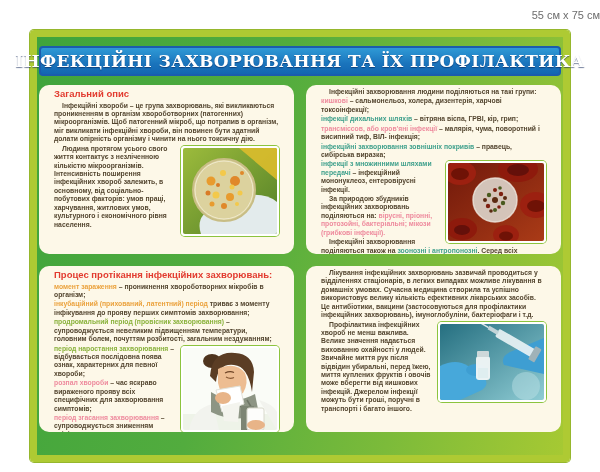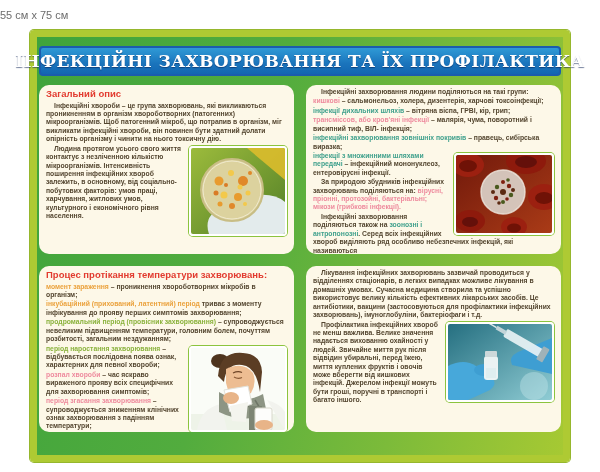--- a/index.html
+++ b/index.html
@@ -1,32 +1,32 @@
 <!DOCTYPE html>
 <html><head>
 <meta charset="utf-8">
 <style>
   html,body { margin:0; padding:0; background:#ffffff; }
   .page { position:relative; width:600px; height:472px; background:#ffffff; overflow:hidden;
           font-family:"Liberation Sans", sans-serif; }
-  .size-label { position:absolute; top:9px; left:0; right:0; text-align:left;
+  .size-label { position:absolute; top:9px; left:0; right:0; text-align:right;
                 font-size:11px; color:#6d6d6d; }
   .poster { position:absolute; left:30px; top:30px; width:540px; height:432px; box-sizing:border-box;
             border:7px solid #aeca33; border-radius:4px; box-shadow:0 0 0 1px #96b72d;
             background:linear-gradient(105deg,#3fa43c 0%,#52ac3e 40%,#7cbb3a 72%,#a6c933 100%); }
   .banner { position:absolute; left:2px; right:2px; top:9px; height:30px; box-sizing:border-box;
             border:2px solid #1b5cad; border-radius:4px;
             background:linear-gradient(180deg,#2f9ad6 0%,#1a74bc 60%,#1366b1 100%);
             display:flex; align-items:center; justify-content:center; }
   .banner h1 { margin:16px; font-family:"DejaVu Serif", serif; font-size:17px; font-weight:bold;
                color:#ffffff; letter-spacing:0.4px; white-space:nowrap;
                text-shadow:0 1px 1px rgba(8,30,80,0.55); }
   .grid { position:absolute; left:2px; right:2px; top:48px; height:347px;
           display:grid; grid-template-columns:1fr 1fr; grid-template-rows:169px 1fr; gap:12px; }
-  .panel { background:#fdf8e8; border-radius:10px; padding:3px 7px; box-sizing:border-box; overflow:hidden; }
+  .panel { background:#fdf8e8; border-radius:10px; padding:3px 15px; box-sizing:border-box; overflow:hidden; }
   .panel h2 { margin:1px 0 2px; font-size:9.5px; line-height:1.12; color:#e23b2f; font-weight:bold; }
   .txt { font-size:6.8px; line-height:1.24; color:#53452f; font-weight:bold; }
   .txt p { margin:0 0 1px; }
   .ind { text-indent:8px; }
   .post::after { content:""; display:block; clear:both; }
   .photo { float:right; margin:1px 0 2px 6px; border:2px solid #ffffff; border-radius:4px;
            box-shadow:0 0 0 1px #8cc43e; display:block; }
   .c-body   { color:#53452f; }
   .c-pink   { color:#ee8a9d; }
   .c-teal   { color:#3fa08c; }
@@ -130,21 +130,21 @@
               </g>
             </svg>
             <p><span class="c-teal">інфекції з множинними шляхами передачі</span><span class="c-body"> – інфекційний мононуклеоз, ентеровірусні інфекції.</span></p>
             <p class="ind"><span class="c-body">За природою збудників інфекційних захворювань поділяються на: </span><span class="c-pink">вірусні, пріонні, протозойні, бактеріальні; мікози (грибкові інфекції).</span></p>
             <p class="ind"><span class="c-body">Інфекційні захворювання поділяються також на </span><span class="c-teal">зоонозні і антропонозні</span><span class="c-body">. Серед всіх інфекційних хвороб виділяють ряд особливо небезпечних інфекцій, які називаються </span></p>
           </div>
         </div>
       </section>
 
       <section class="panel">
-        <h2>Процес протікання температури захворювань:</h2>
+        <h2>Процес протікання інфекційних захворювань:</h2>
         <div class="txt">
           <p><span class="c-orange">момент зараження</span><span class="c-body"> – проникнення хвороботворних мікробів в організм;</span></p>
           <p><span class="c-orange">інкубаційний (прихований, латентний) період</span><span class="c-body"> триває з моменту інфікування до прояву перших симптомів захворювання;</span></p>
           <p><span class="c-green">продромальний період (провісник захворювання)</span><span class="c-body"> – супроводжується невеликим підвищенням температури, головним болем, почуттям розбитості, загальним нездужанням;</span></p>
           <div class="post">
             <svg class="photo" width="94" height="82" viewBox="0 0 94 82" xmlns="http://www.w3.org/2000/svg">
               <rect width="94" height="82" fill="#fafcf7"></rect>
               <rect y="66" width="94" height="16" fill="#eef3e8"></rect>
               <path d="M6,82 Q10,60 30,56 L36,82 Z" fill="#f2f3ee"></path>
               <path d="M94,82 L76,52 Q90,56 94,64 Z" fill="#f2f3ee"></path>

